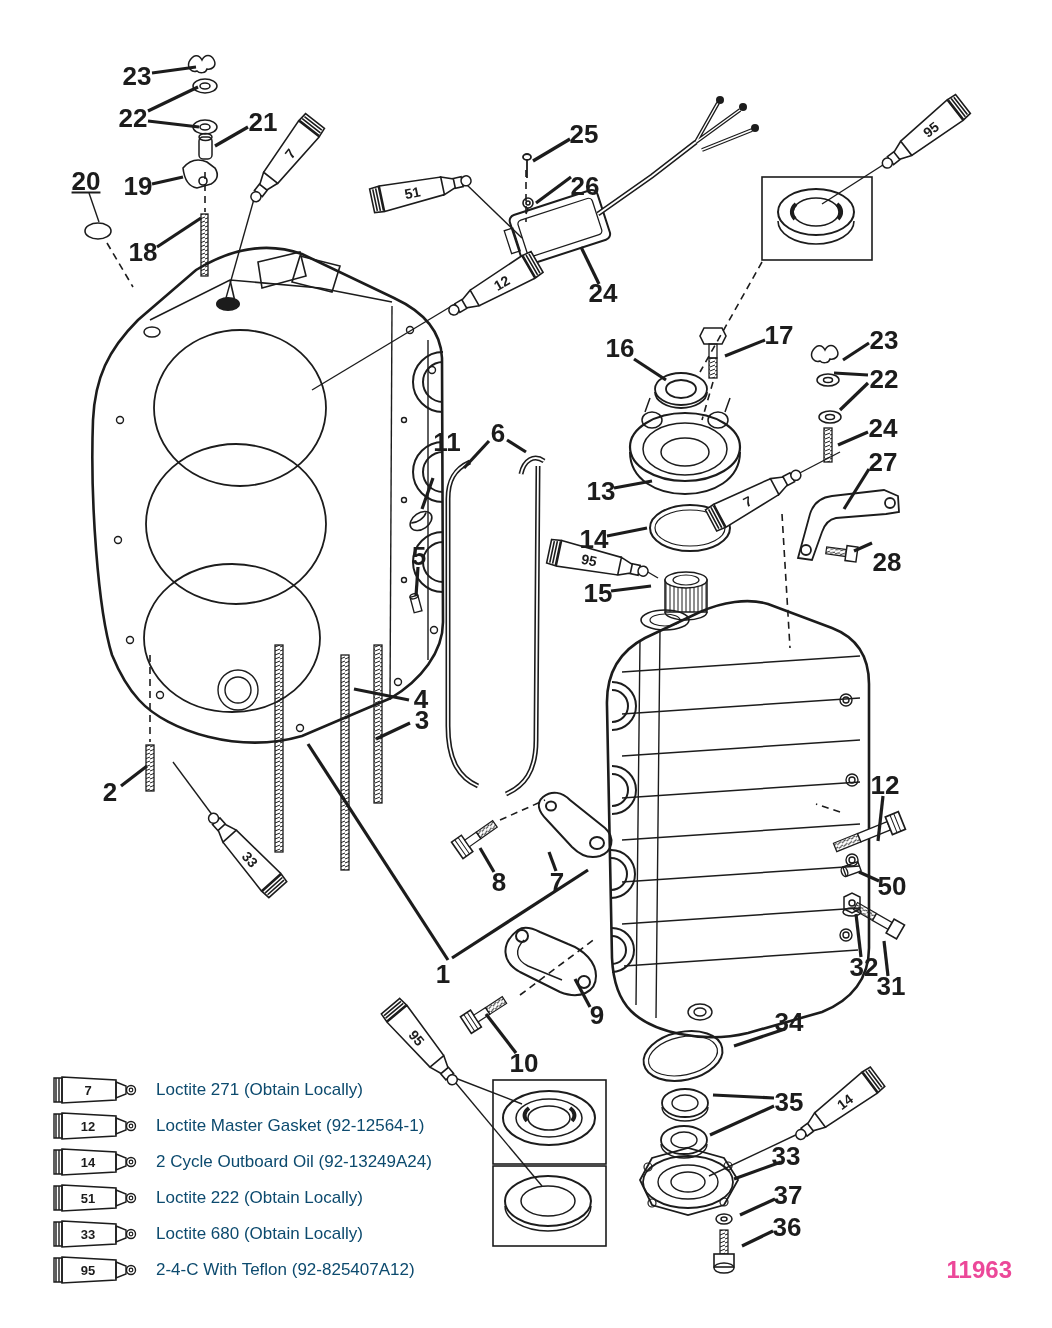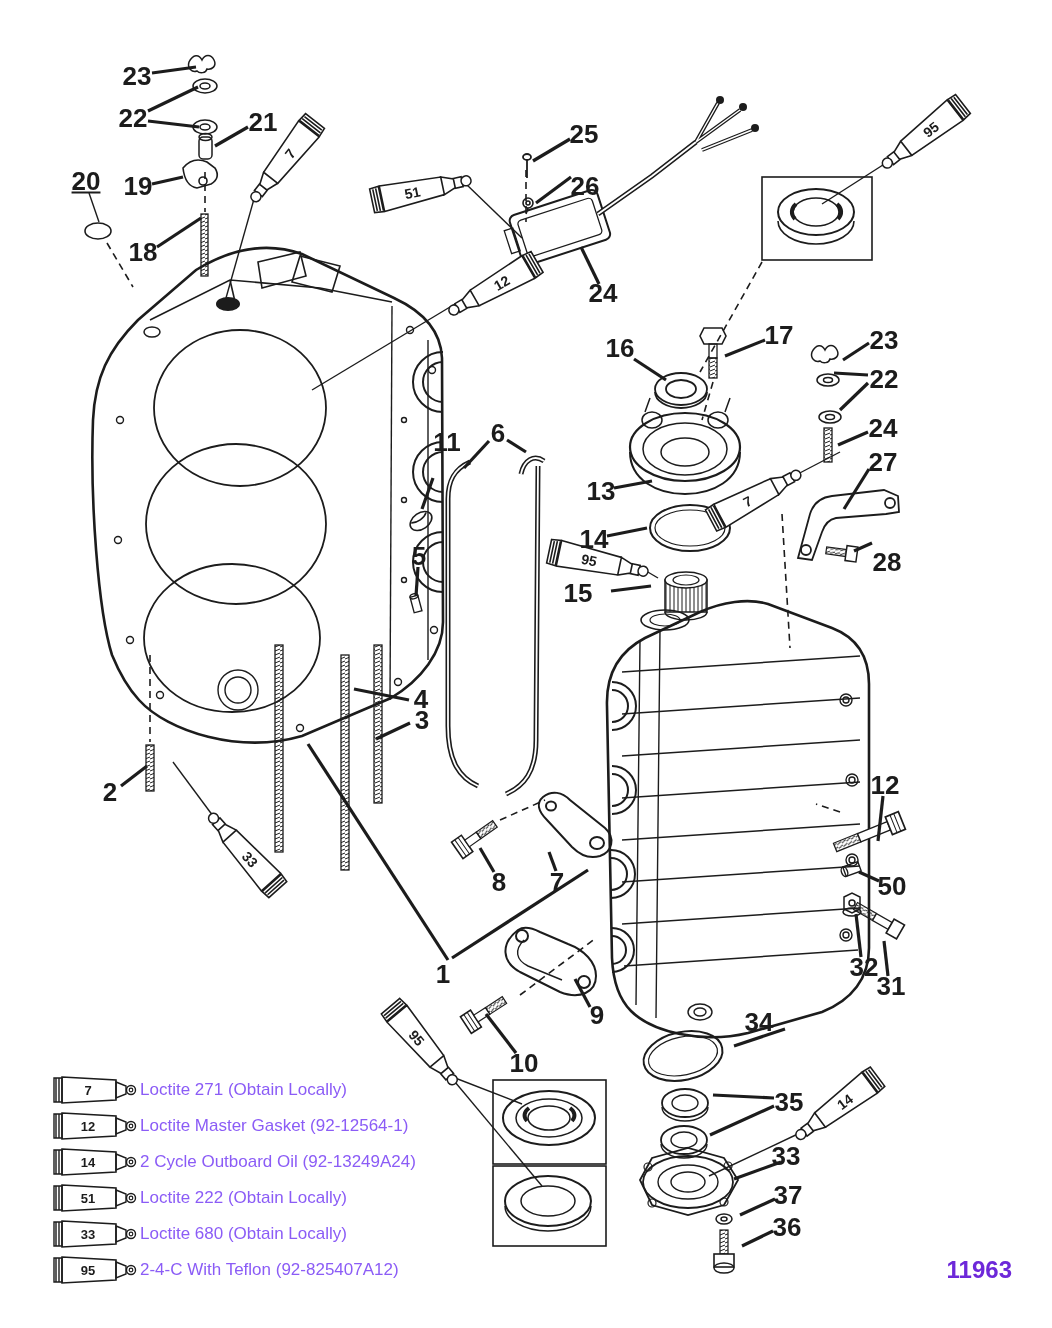--- a/index.html
+++ b/index.html
@@ -3,25 +3,25 @@
 <meta charset="utf-8">
 <style>
   :root{ --ink:#1c1c1c; }
   html,body{margin:0;padding:0;background:#e8e8e8;}
   .canvas{position:relative;width:1052px;height:1328px;background:#ffffff;margin:0 auto;
           font-family:"Liberation Sans", sans-serif;overflow:hidden;}
   svg text{font-family:"Liberation Sans", sans-serif;}
   #art{position:absolute;left:0;top:0;}
   .callout{position:absolute;transform:translate(-50%,-50%);font-weight:bold;
            font-size:26px;color:var(--ink);letter-spacing:0px;white-space:nowrap;}
-  .diagram-number{position:absolute;right:40px;top:1256px;font-weight:bold;font-size:24px;color:#6d28d9;margin-left:40px;}
+  .diagram-number{position:absolute;right:40px;top:1256px;font-weight:bold;font-size:24px;color:#ec4899;margin-left:40px;}
   .legend{position:absolute;left:52px;top:1072px;width:460px;}
   .legend-row{display:flex;align-items:center;height:36px;}
   .legend-row svg{flex:0 0 auto;}
-  .legend-desc{margin-left:0;font-size:17px;color:#8b5cf6;}
+  .legend-desc{margin-left:16px;font-size:17px;color:#0c4a6e;}
   .ink{stroke:var(--ink);fill:none;}
 </style>
 </head>
 <body>
 
 <div class="canvas">
 
 <svg id="art" width="1052" height="1328" viewBox="0 0 1052 1328">
   <defs>
     <pattern id="thr" width="5" height="4" patternUnits="userSpaceOnUse">
@@ -455,42 +455,42 @@
       <div class="callout" style="left: 419px; top: 556px;">5</div>
       <div class="callout" style="left: 498px; top: 433px;">6</div>
       <div class="callout" style="left: 557px; top: 882px;">7</div>
       <div class="callout" style="left: 499px; top: 882px;">8</div>
       <div class="callout" style="left: 597px; top: 1015px;">9</div>
       <div class="callout" style="left: 524px; top: 1063px;">10</div>
       <div class="callout" style="left: 437px; top: 442px; margin-left: 10px;">11</div>
       <div class="callout" style="left: 885px; top: 785px;">12</div>
       <div class="callout" style="left: 601px; top: 491px;">13</div>
       <div class="callout" style="left: 594px; top: 539px;">14</div>
-      <div class="callout" style="left: 578px; top: 593px;">15</div>
+      <div class="callout" style="left: 598px; top: 593px;">15</div>
       <div class="callout" style="left: 620px; top: 348px;">16</div>
       <div class="callout" style="left: 779px; top: 335px;">17</div>
       <div class="callout" style="left: 143px; top: 252px;">18</div>
       <div class="callout" style="left: 138px; top: 186px;">19</div>
       <div class="callout" style="left: 86px; top: 181px; text-decoration: underline;">20</div>
       <div class="callout" style="left: 263px; top: 122px;">21</div>
       <div class="callout" style="left: 133px; top: 118px;">22</div>
       <div class="callout" style="left: 137px; top: 76px;">23</div>
       <div class="callout" style="left: 884px; top: 379px;">22</div>
       <div class="callout" style="left: 884px; top: 340px;">23</div>
       <div class="callout" style="left: 603px; top: 293px;">24</div>
       <div class="callout" style="left: 584px; top: 134px;">25</div>
       <div class="callout" style="left: 585px; top: 173px; margin-top: 13px;">26</div>
       <div class="callout" style="left: 883px; top: 462px;">27</div>
       <div class="callout" style="left: 887px; top: 540px; margin-top: 22px;">28</div>
       <div class="callout" style="left: 883px; top: 428px;">24</div>
       <div class="callout" style="left: 892px; top: 886px;">50</div>
       <div class="callout" style="left: 891px; top: 986px;">31</div>
       <div class="callout" style="left: 864px; top: 967px;">32</div>
       <div class="callout" style="left: 786px; top: 1156px;">33</div>
-      <div class="callout" style="left: 759px; top: 1022px;">34</div>
+      <div class="callout" style="left: 789px; top: 1022px;">34</div>
       <div class="callout" style="left: 789px; top: 1102px;">35</div>
       <div class="callout" style="left: 787px; top: 1227px;">36</div>
       <div class="callout" style="left: 788px; top: 1195px;">37</div>
     </div>
 
 <div class="legend">
   <div class="legend-row">
     <svg width="88" height="32" viewBox="0 0 88 32">
       <path d="M2,4 h8 v24 h-8 z M4,4 V28 M7,4 V28" class="ink" stroke-width="1.4"></path>
       <polygon points="10,3 64,6 64,26 10,29" class="ink" stroke-width="1.6"></polygon>

